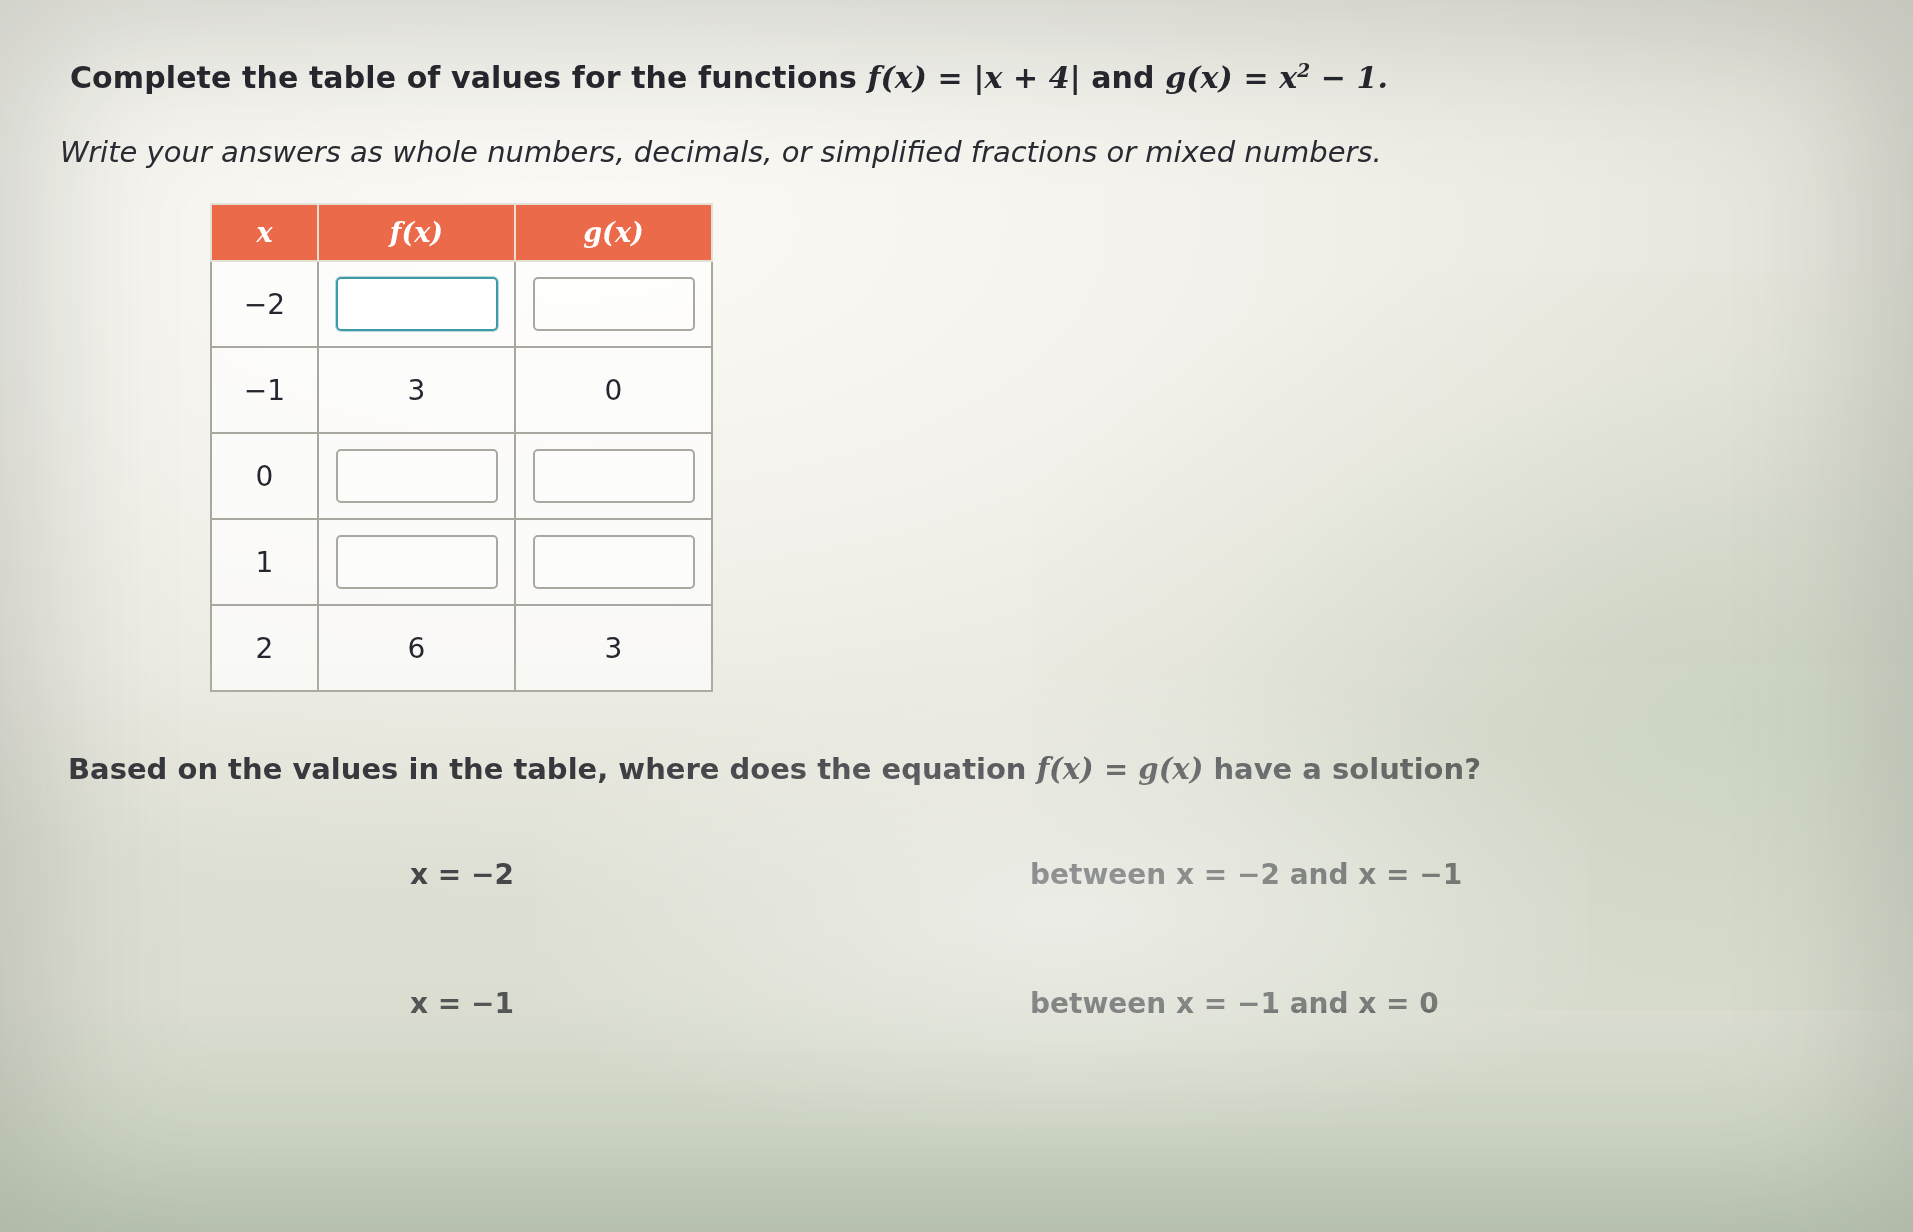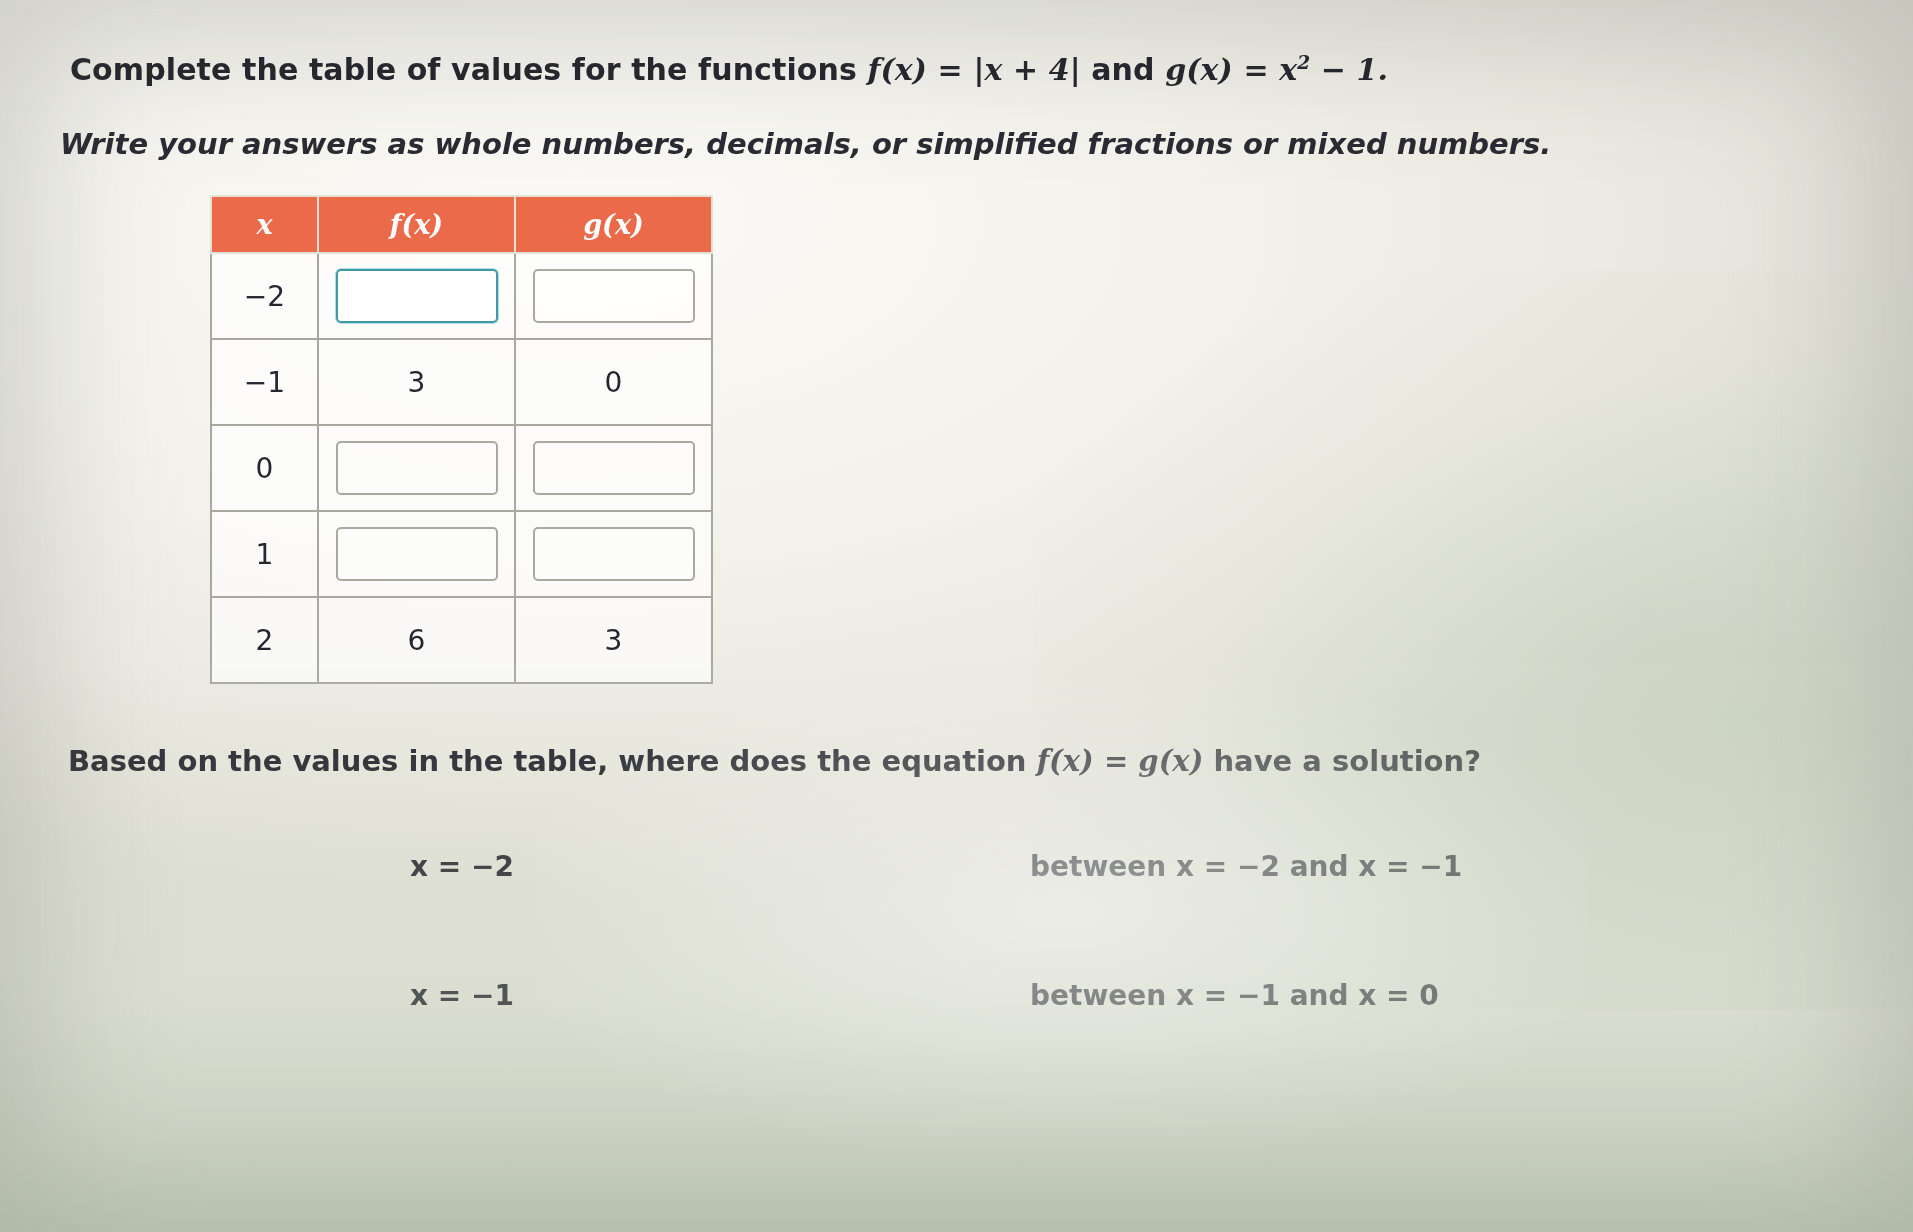--- a/index.html
+++ b/index.html
@@ -51,26 +51,26 @@
   }
   .content {
     position: relative;
     padding: 52px 60px;
   }
   .line1 {
     font-size: 30px;
     font-weight: 600;
     letter-spacing: 0.1px;
     color: #23232b;
-    margin: 0 0 40px 10px;
+    margin: 8px 0 40px 10px;
   }
   .line2 {
     font-size: 29px;
     font-style: italic;
-    font-weight: 700;
+    font-weight: 400;
     color: #2a2a32;
     margin: 0 0 34px 0;
   }
   .mathvar {
     font-style: italic;
     font-family: "DejaVu Serif", serif;
   }
   sup.exp {
     font-size: 0.62em;
     vertical-align: super;

